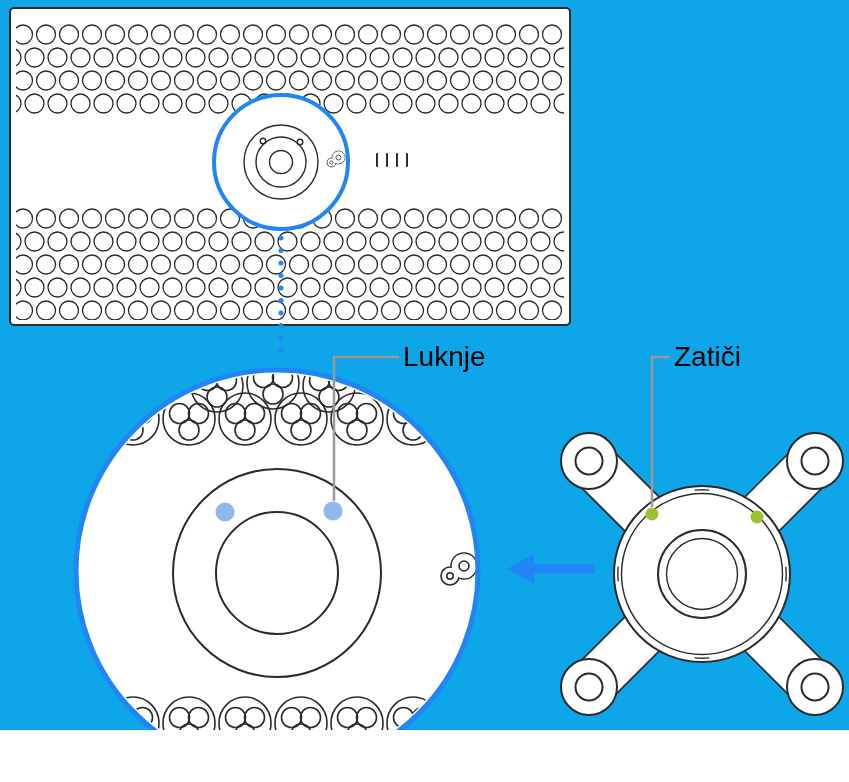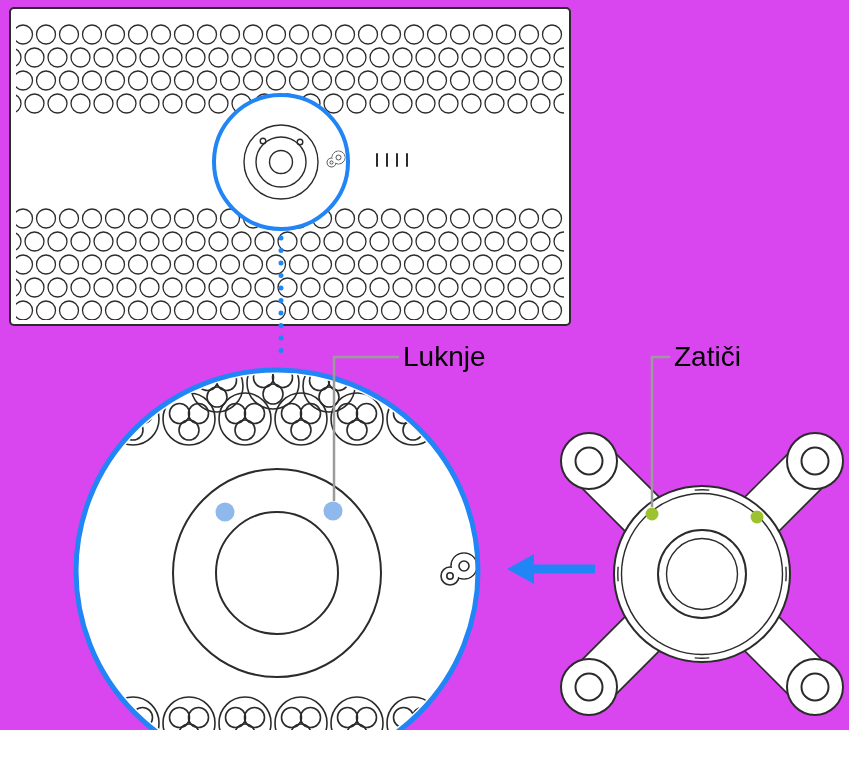--- a/index.html
+++ b/index.html
@@ -1,16 +1,16 @@
 <!DOCTYPE html>
 <html><head>
 <meta charset="utf-8">
 <style>
   html,body{margin:0;padding:0;background:#fff;}
-  .stage{position:relative;width:849px;height:730px;background:#d946ef;overflow:hidden;
+  .stage{position:relative;width:849px;height:730px;background:#0ea5e9;overflow:hidden;
          font-family:"Liberation Sans",sans-serif;}
   .ln  {fill:none;stroke:#2b2b2b;stroke-width:1.3;}
   .ln2 {fill:none;stroke:#2b2b2b;stroke-width:1.6;}
   .fw  {fill:#fff;stroke:#2b2b2b;stroke-width:2;}
   .fw1 {fill:none;stroke:#2b2b2b;stroke-width:1.4;}
   .lk  {fill:#fff;stroke:#2b2b2b;stroke-width:1.6;}
   .armdark {stroke:#2b2b2b;stroke-width:50;stroke-linecap:round;fill:none;}
   .armwhite{stroke:#fff;stroke-width:46.5;stroke-linecap:round;fill:none;}
   text.label{font-family:"Liberation Sans",sans-serif;font-size:28px;fill:#000;}
 </style>

